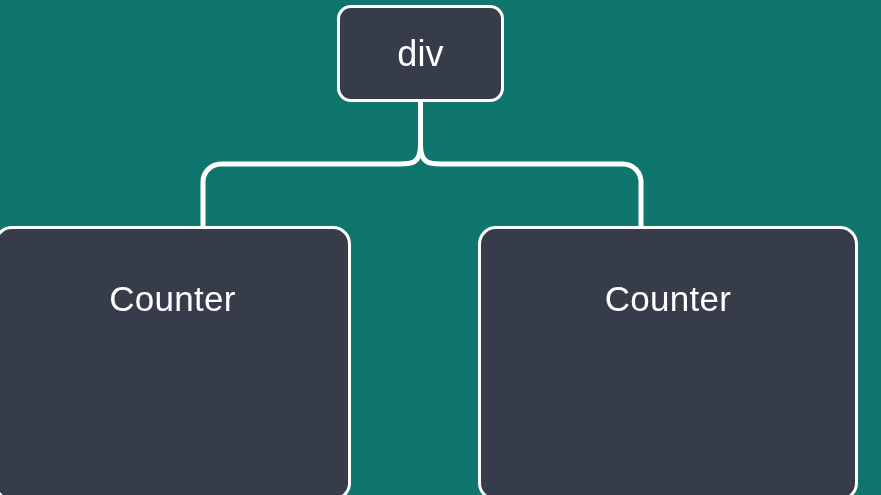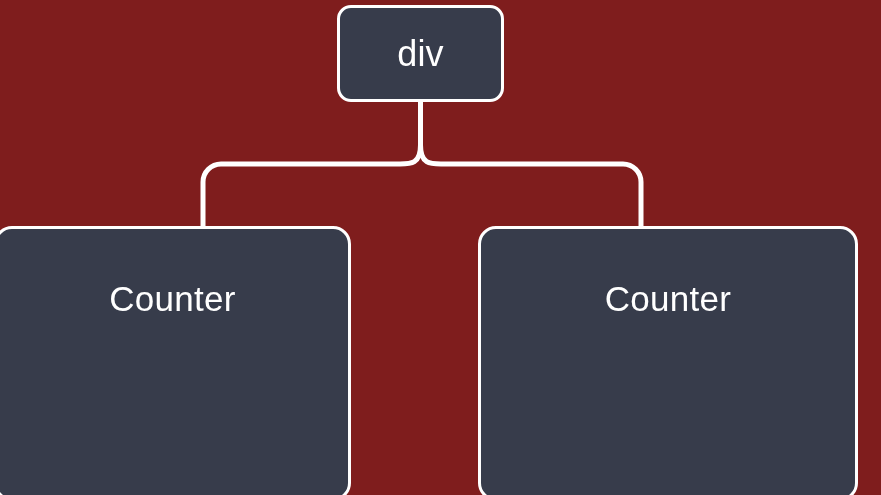--- a/index.html
+++ b/index.html
@@ -10,21 +10,21 @@
     width: 881px;
     height: 495px;
     background: #4c6670;
     font-family: "Liberation Sans", sans-serif;
     overflow: hidden;
   }
   #stage {
     position: relative;
     width: 881px;
     height: 495px;
-    background: #7f1d1d;
+    background: #0f766e;
   }
 
   
   #connector-layer {
     position: absolute;
     left: 0;
     top: 0;
     width: 881px;
     height: 495px;
     pointer-events: none;

